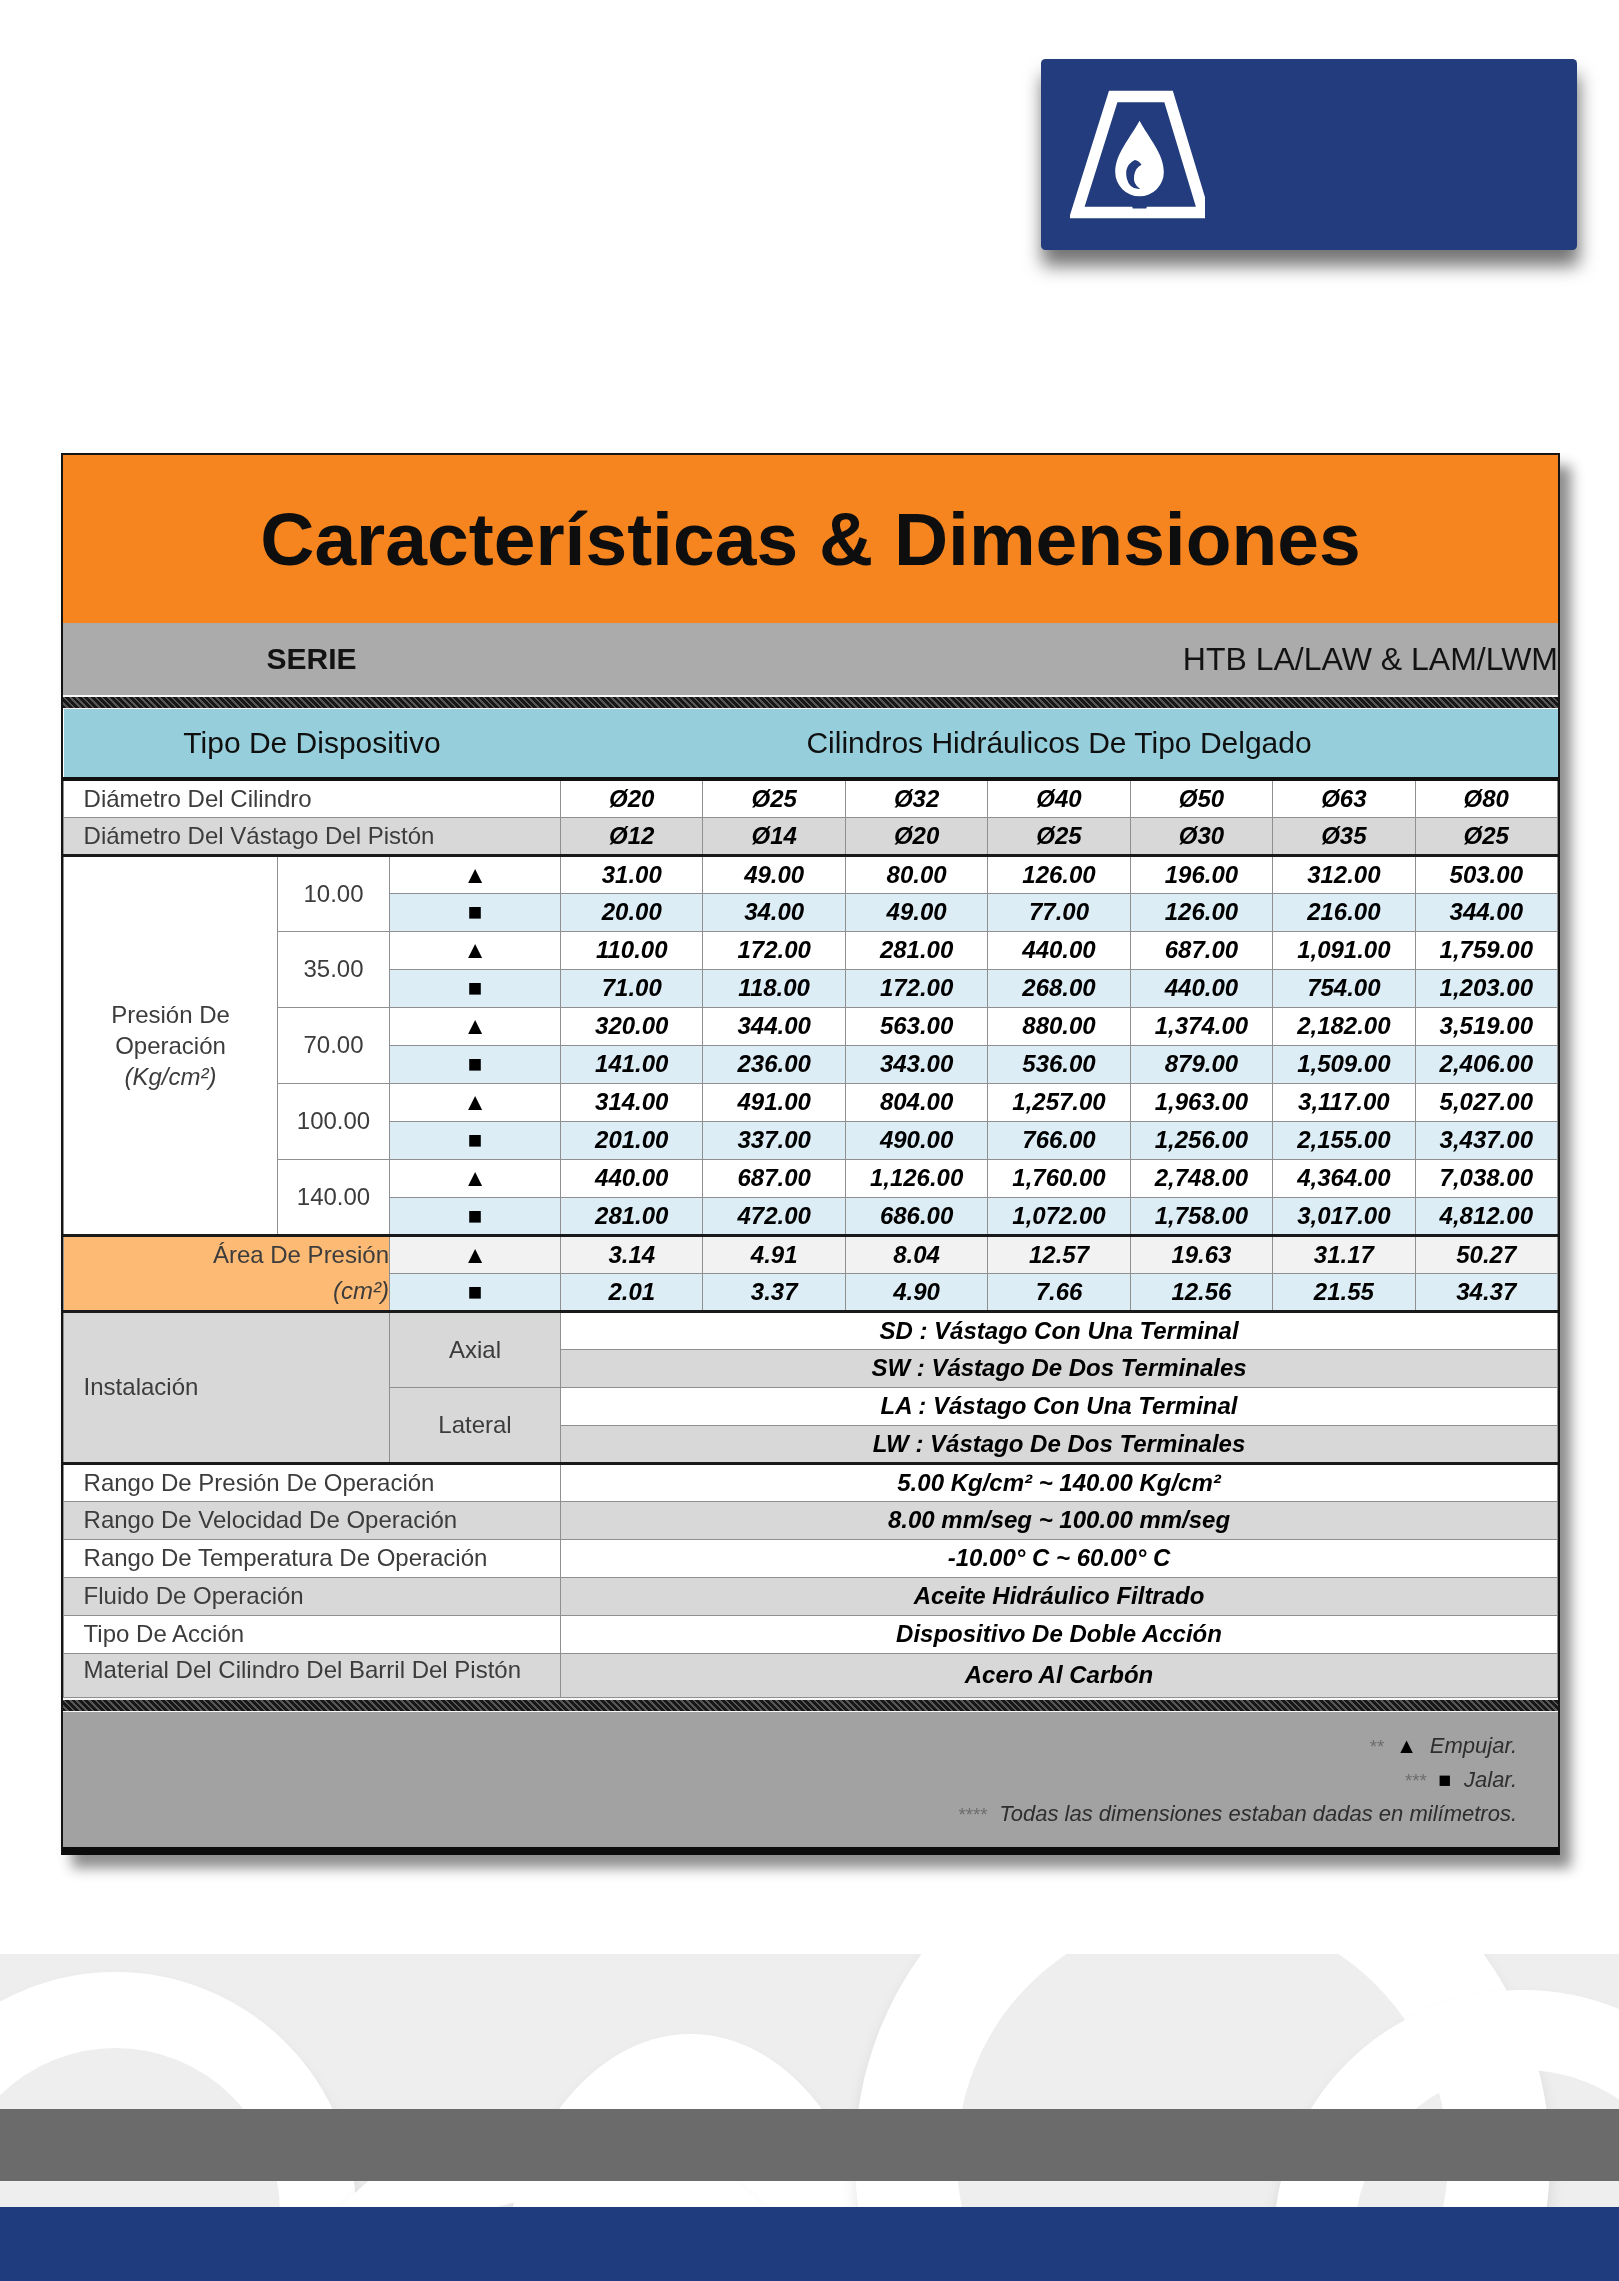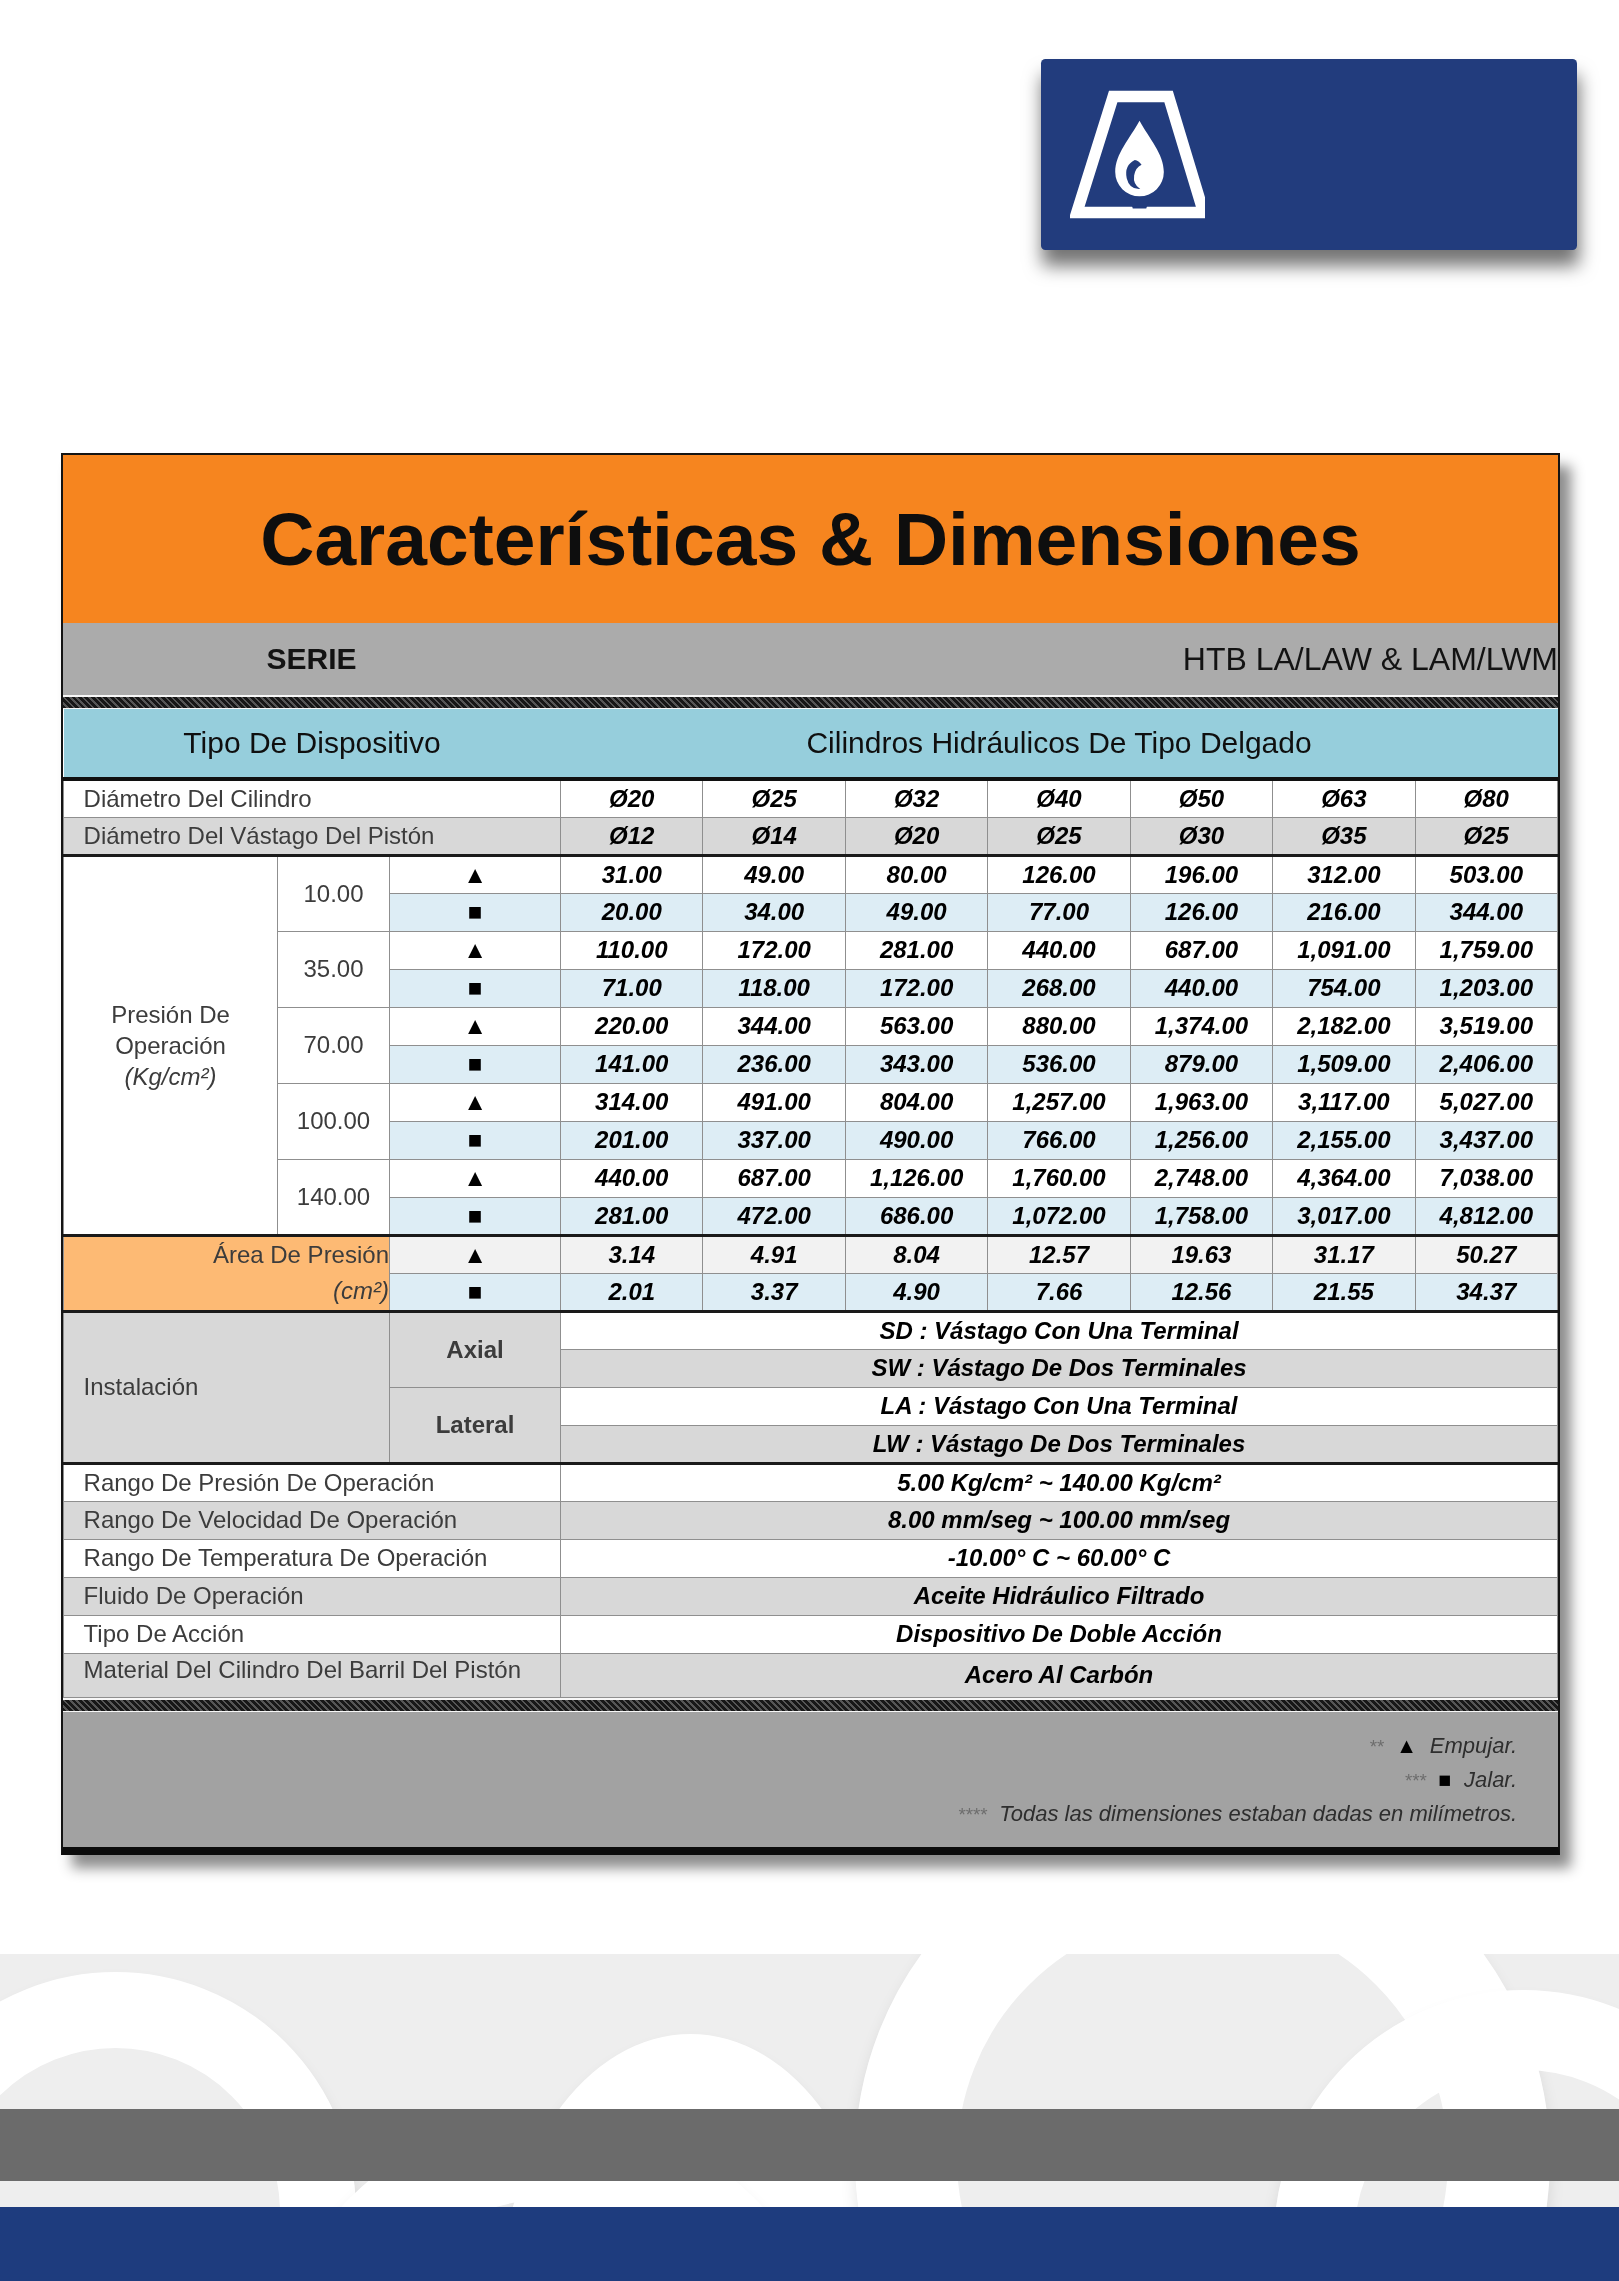--- a/index.html
+++ b/index.html
@@ -50,21 +50,21 @@
   tr.spec td { border-top:1.8px solid #3f3f3f; }
 
   td.bg-blue { background:#DDEDF5; }
   td.bg-gray { background:#D8D8D8; }
   td.bg-fog  { background:#F2F2F2; }
 
   td.plabel { text-align:center; color:#3c3c3c; line-height:31px; }
   td.plabel .unit { font-style:italic; }
   td.alabel { text-align:right; padding-left:35px; color:#3c3c3c; line-height:36px; background:#fdba74; }
   td.alabel .unit { font-style:italic; }
-  td.glabel { text-align:center; color:#3c3c3c; background:#D8D8D8;font-weight:bold; }
+  td.glabel { text-align:center; color:#3c3c3c; background:#D8D8D8; }
   td.ilabel { background:#D8D8D8; }
 
   td.mat .clipbox { height:43px; overflow:hidden; line-height:28px; padding-top:2.7px; }
 
   
   .notes { height:135px; background:#A2A2A2; display:flex; flex-direction:column;
            justify-content:center; align-items:flex-end; padding-right:41px; gap:8px; }
   .note-line { display:flex; align-items:baseline; gap:12.5px; font-style:italic;
                font-size:22px; color:#2e2e2e; }
   .note-stars { color:#6d6d6d; font-size:18.7px; }
@@ -193,21 +193,21 @@
         <td class="val bg-blue">172.00</td>
         <td class="val bg-blue">268.00</td>
         <td class="val bg-blue">440.00</td>
         <td class="val bg-blue">754.00</td>
         <td class="val bg-blue">1,203.00</td>
       </tr>
 
       <tr class="grp">
         <td rowspan="2" class="c">70.00</td>
         <td class="sym">▲</td>
-        <td class="val">220.00</td>
+        <td class="val">320.00</td>
         <td class="val">344.00</td>
         <td class="val">563.00</td>
         <td class="val">880.00</td>
         <td class="val">1,374.00</td>
         <td class="val">2,182.00</td>
         <td class="val">3,519.00</td>
       </tr>
       <tr>
         <td class="sym bg-blue">■</td>
         <td class="val bg-blue">141.00</td>

